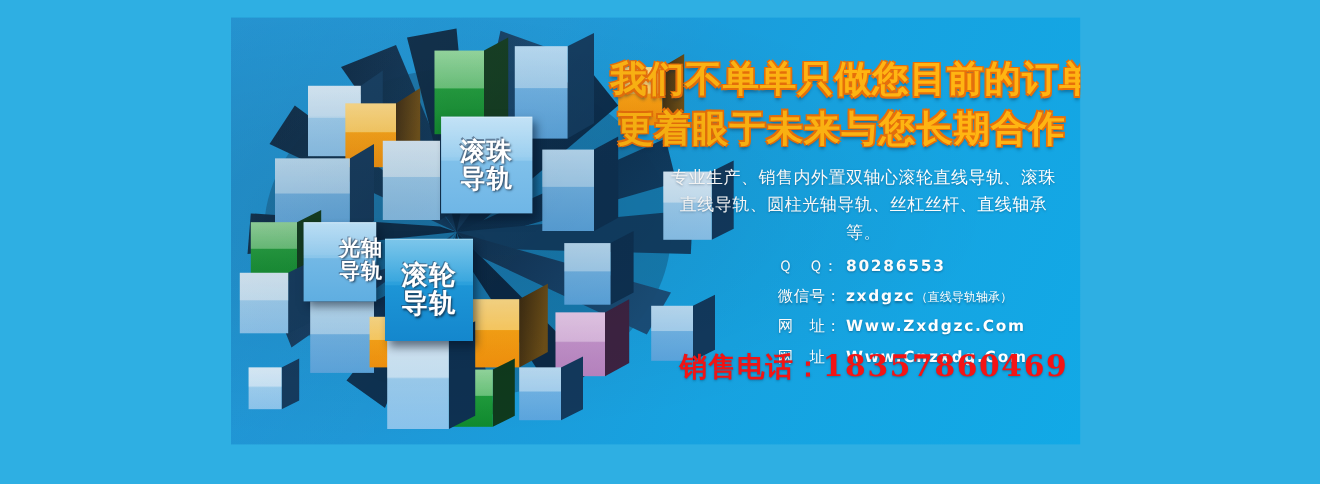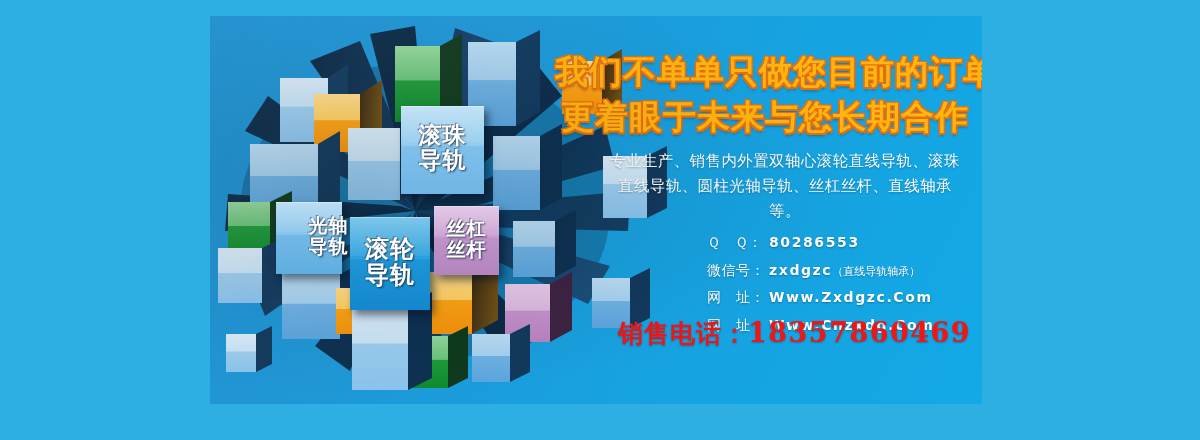--- a/index.html
+++ b/index.html
@@ -40,21 +40,21 @@
     left:0; top:0; width:470px; height:388px;
   }
   #art svg{ display:block; width:470px; height:388px; }
 
   
   .lbl{
     position:absolute;
     display:flex; flex-direction:column;
     align-items:center; justify-content:center;
     color:#ffffff;
-    font-family:Liberation Mono, monospace;
+    font-family:Liberation Sans, sans-serif;
     font-weight:700;
     line-height:1.08;
     letter-spacing:1px;
     text-shadow:
       -1px -1px 0 rgba(40,60,90,.55),
        1px  1px 2px rgba(10,25,45,.75),
        0 0 1px rgba(255,255,255,.5);
     box-shadow:
       4px 5px 8px rgba(4,18,38,.55),
       inset 0 1px 0 rgba(255,255,255,.35);
@@ -331,24 +331,20 @@
     <div class="lbl" id="lbl-guangzhou">
       <span>光轴</span>
       <span>导轨</span>
     </div>
 
     <div class="lbl" id="lbl-gunlun">
       <span>滚轮</span>
       <span>导轨</span>
     </div>
 
-    <div class="lbl" id="lbl-sigang">
-      <span>丝杠</span>
-      <span>丝杆</span>
-    </div>
 
     <div id="copy">
 
       <div class="headline" id="headline1">我们不单单只做您目前的订单</div>
       <div class="headline" id="headline2">更着眼于未来与您长期合作</div>
 
       <div id="desc">专业生产、销售内外置双轴心滚轮直线导轨、滚珠直线导轨、圆柱光轴导轨、丝杠丝杆、直线轴承等。</div>
 
       <div id="contact">
         <div class="crow">

